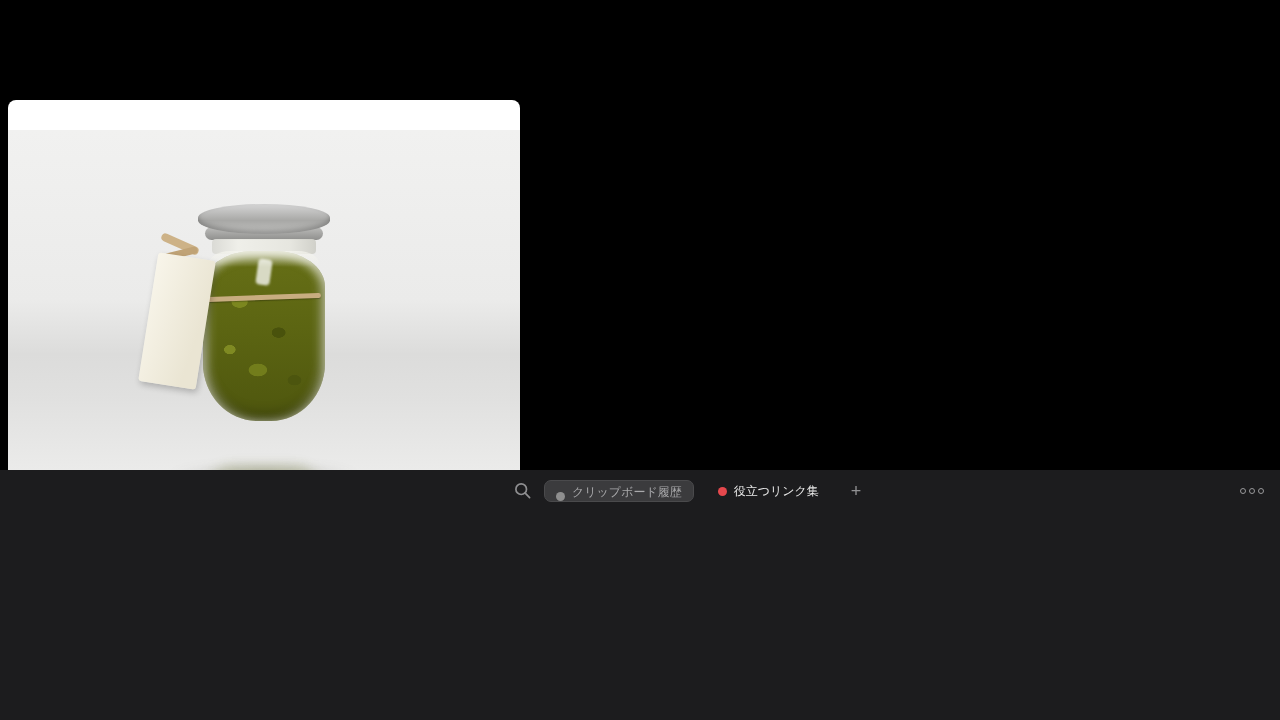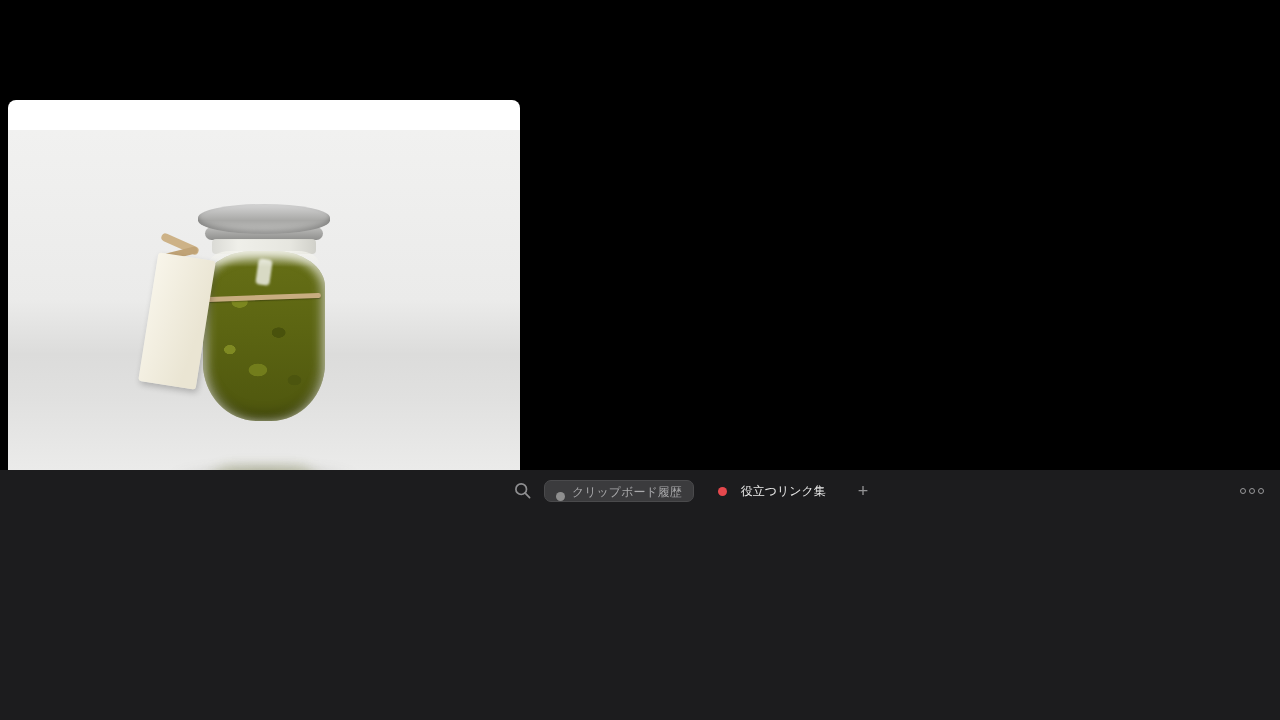--- a/index.html
+++ b/index.html
@@ -52,21 +52,21 @@
     background:linear-gradient(180deg,rgba(90,100,18,.28),rgba(90,100,18,0) 80%);
     border-radius:30px; filter:blur(6px); }
 
   
   .panel { position:absolute; left:0; top:470px; width:1280px; height:250px; background:#1c1c1e; }
 
   .toolbar { position:absolute; left:0; top:0; width:100%; height:42px; display:flex; align-items:center; }
   .search-btn { margin-left:514px; width:18px; height:18px; cursor:pointer; flex:none; }
   .tab-pill { margin-left:12px; display:flex; align-items:flex-end; gap:7px; height:22px; padding:0 11px;
     background:#3b3b3d; border:1px solid #4a4a4c; border-radius:7px; color:#a9a9ab; font-size:12px; cursor:pointer; }
-  .tab-plain { margin-left:18px; display:flex; align-items:center; gap:14px; height:23px; padding:0 6px;
+  .tab-plain { margin-left:18px; display:flex; align-items:center; gap:7px; height:23px; padding:0 6px;
     color:#e9e9e9; font-size:12px; cursor:pointer; }
   .dot { width:9px; height:9px; border-radius:50%; flex:none; }
   .add-tab { margin-left:20px; color:#929294; font-size:18px; line-height:18px; cursor:pointer; padding:0 6px; }
   .more-btn { margin-left:auto; margin-right:16px; display:flex; gap:3px; cursor:pointer; }
   .more-btn i { width:6px; height:6px; border:1.4px solid #98989a; border-radius:50%; display:block; }
 </style>
 </head>
 <body>
 
 <div class="stage">

